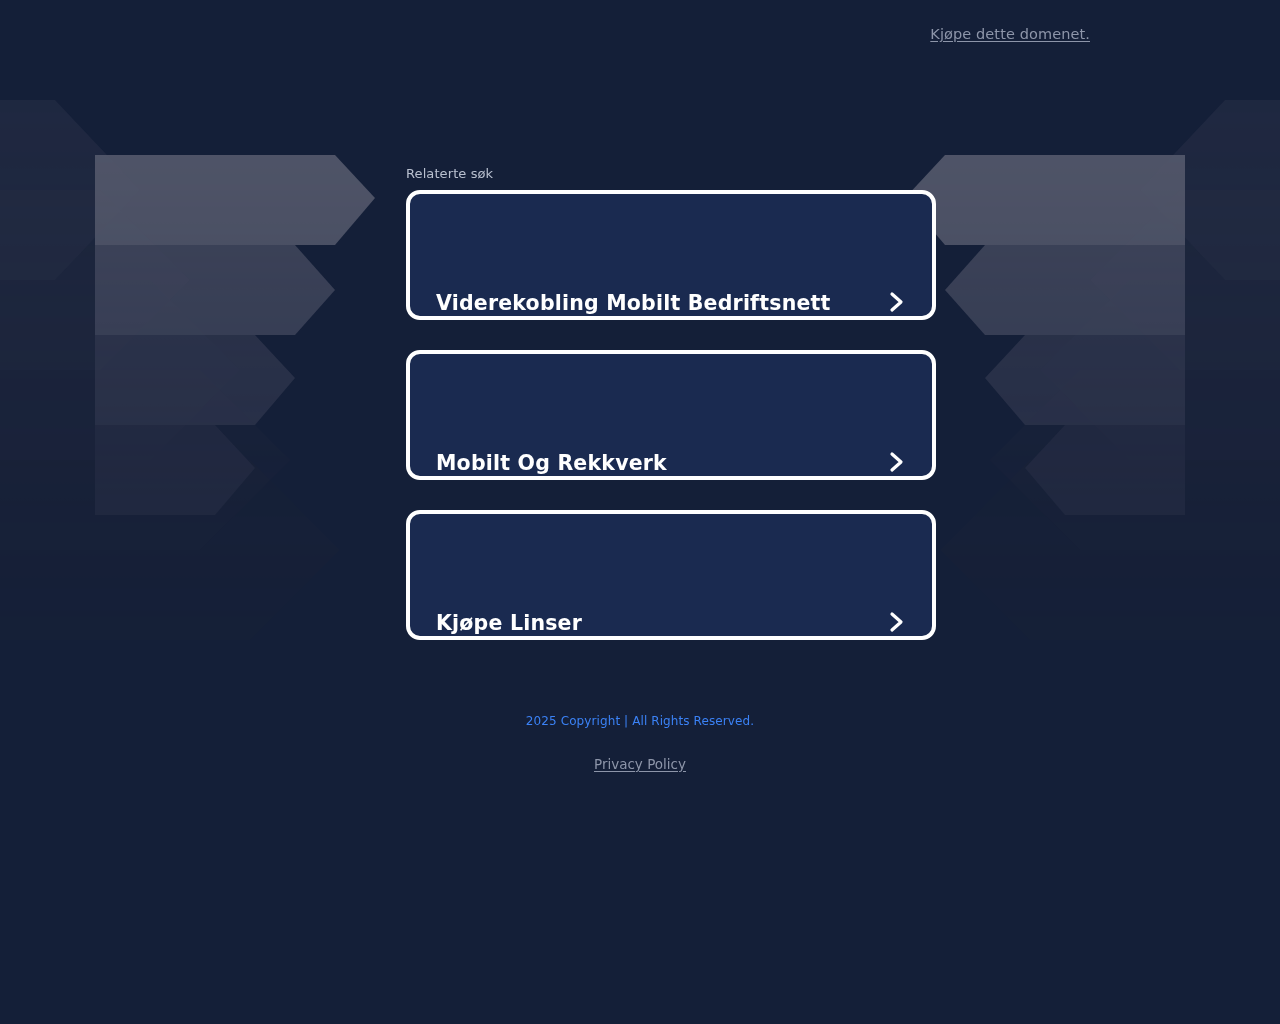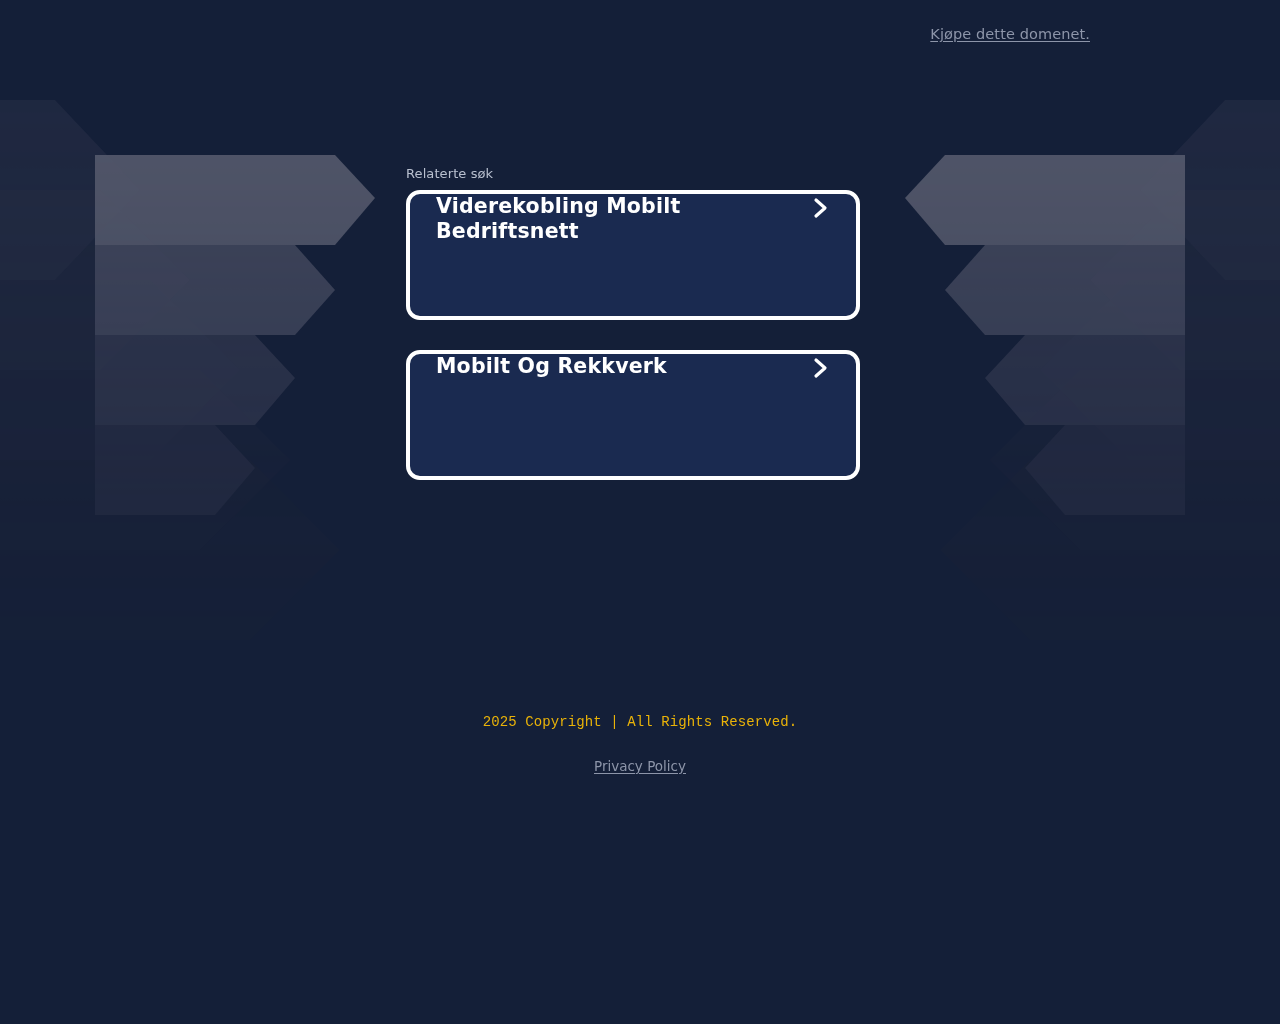--- a/index.html
+++ b/index.html
@@ -60,28 +60,28 @@
 
   .related-label {
     font-size: 13px;
     color: #b9c0cf;
     margin-bottom: 9px;
     letter-spacing: .1px;
   }
 
   .card {
     position: relative;
-    width: 454px;
+    width: 530px;
     height: 130px;
     background: #1a2a50;
     border: 4px solid #ffffff;
     border-radius: 14px;
     margin-bottom: 30px;
     display: flex;
-    align-items: flex-start;
+    align-items: flex-end;
     justify-content: space-between;
     padding: 0 24px 0 26px;
     cursor: pointer;
   }
 
   .card:last-of-type { margin-bottom: 0; }
 
   .card-title {
     font-size: 20.5px;
     font-weight: bold;
@@ -101,24 +101,23 @@
   .footer {
     position: absolute;
     top: 714px;
     left: 0;
     width: 1280px;
     text-align: center;
     z-index: 4;
   }
 
   .copyright {
-    font-size: 14px;
-    color: #eab308;
+    font-size: 12px;
+    color: #3b82f6;
     letter-spacing: .1px;
-    font-family: Liberation Mono, monospace;
   }
 
   .privacy-link {
     display: inline-block;
     margin-top: 28px;
     font-size: 13.5px;
     color: #8d95a9;
     text-decoration: underline;
     text-underline-offset: 2px;
     cursor: pointer;
@@ -188,19 +187,25 @@
     </svg>
   </div>
 
   <div class="card">
     <span class="card-title">Mobilt Og Rekkverk</span>
     <svg class="chevron" viewBox="0 0 22 28" aria-hidden="true">
       <path d="M6 6 L15 14 L6 22" fill="none" stroke="#ffffff" stroke-width="3.2" stroke-linecap="round" stroke-linejoin="round"></path>
     </svg>
   </div>
 
+  <div class="card">
+    <span class="card-title">Kjøpe Linser</span>
+    <svg class="chevron" viewBox="0 0 22 28" aria-hidden="true">
+      <path d="M6 6 L15 14 L6 22" fill="none" stroke="#ffffff" stroke-width="3.2" stroke-linecap="round" stroke-linejoin="round"></path>
+    </svg>
+  </div>
 
 </div>
 
 <div class="footer">
   <div class="copyright">2025 Copyright | All Rights Reserved.</div>
   <a class="privacy-link">Privacy Policy</a>
 </div>
 
 </body></html>

